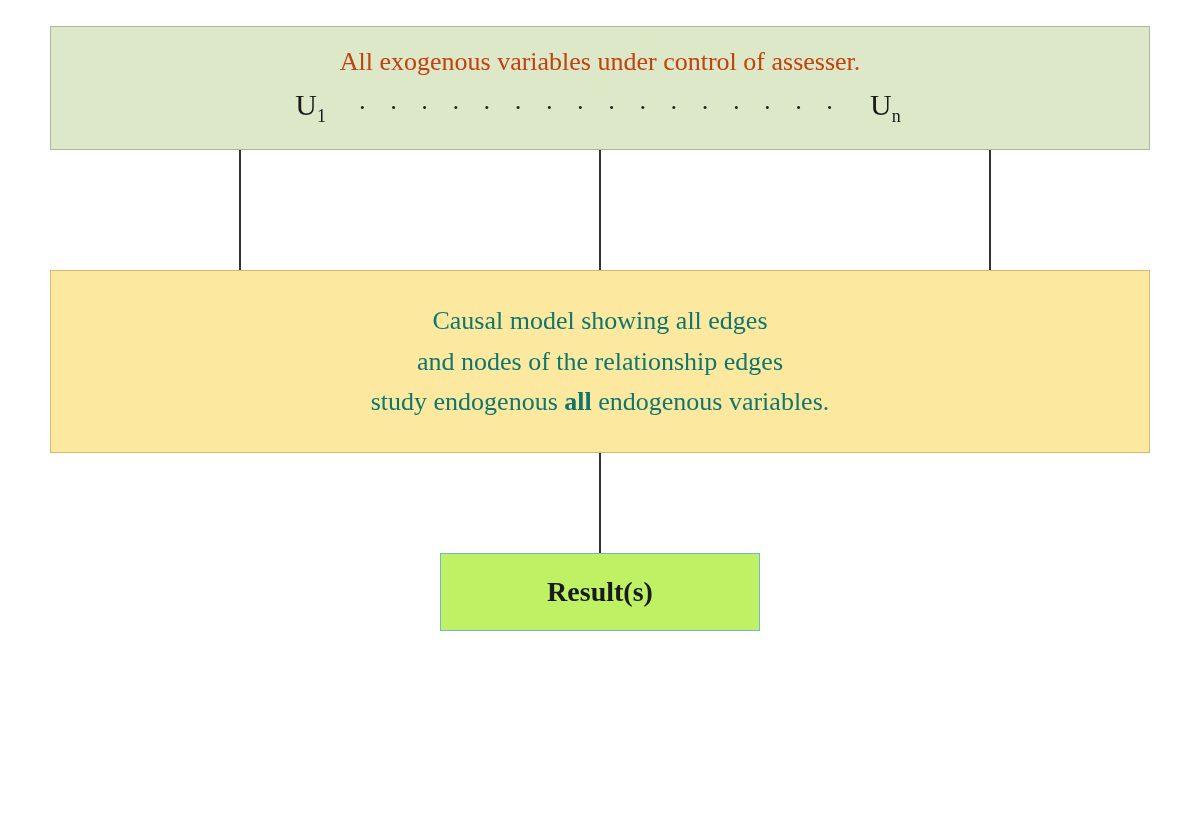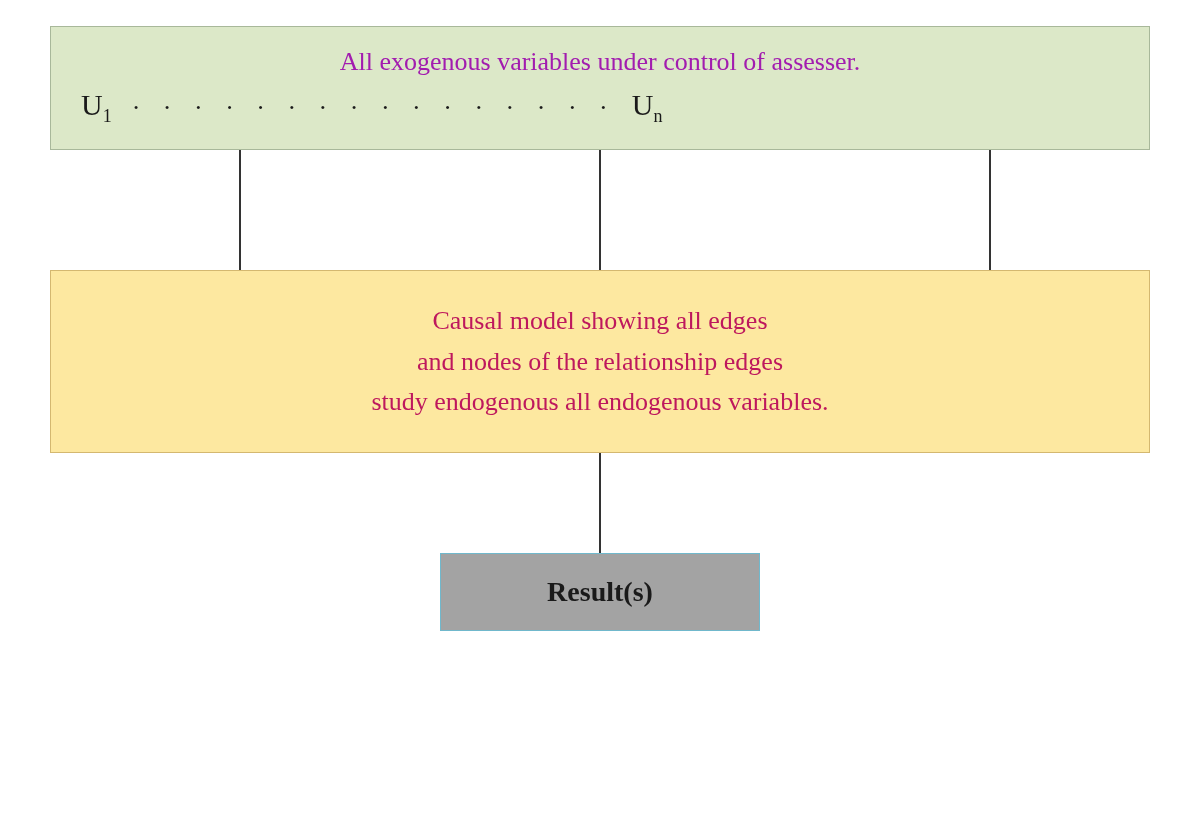--- a/index.html
+++ b/index.html
@@ -32,31 +32,32 @@
     .top-box {
       width: 100%;
       background-color: #dce8c8;
       border: 1.5px solid #a8b89a;
       padding: 18px 30px 22px 30px;
       text-align: center;
     }
 
     .top-box-title {
       font-size: 26px;
-      color: #a21caf;
+      color: #c2410c;
       margin-bottom: 10px;
       line-height: 1.3;
     }
 
     .u-variables-row {
       display: flex;
       align-items: center;
+      justify-content: center;
       font-size: 30px;
       color: #1a1a1a;
-      gap: 4px;
+      gap: 16px;
       margin-top: 4px;
     }
 
     .u-var {
       font-size: 30px;
       font-style: normal;
     }
 
     .u-subscript {
       font-size: 18px;
@@ -82,39 +83,39 @@
     .middle-box {
       width: 100%;
       background-color: #fde8a0;
       border: 1.5px solid #d4b870;
       padding: 30px 80px;
       text-align: center;
     }
 
     .middle-box-text {
       font-size: 26px;
-      color: #be185d;
+      color: #0f766e;
       line-height: 1.55;
     }
 
     .middle-box-text strong {
-      font-weight: normal;
+      font-weight: bold;
     }
 
     
     .connectors-bottom {
       width: 100%;
       height: 100px;
       position: relative;
     }
 
     
     .bottom-box {
       width: 320px;
-      background-color: #a3a3a3;
+      background-color: #bef264;
       border: 1.5px solid #70b8cc;
       padding: 22px 40px;
       text-align: center;
     }
 
     .bottom-box-text {
       font-size: 28px;
       font-weight: bold;
       color: #1a1a1a;
     }

